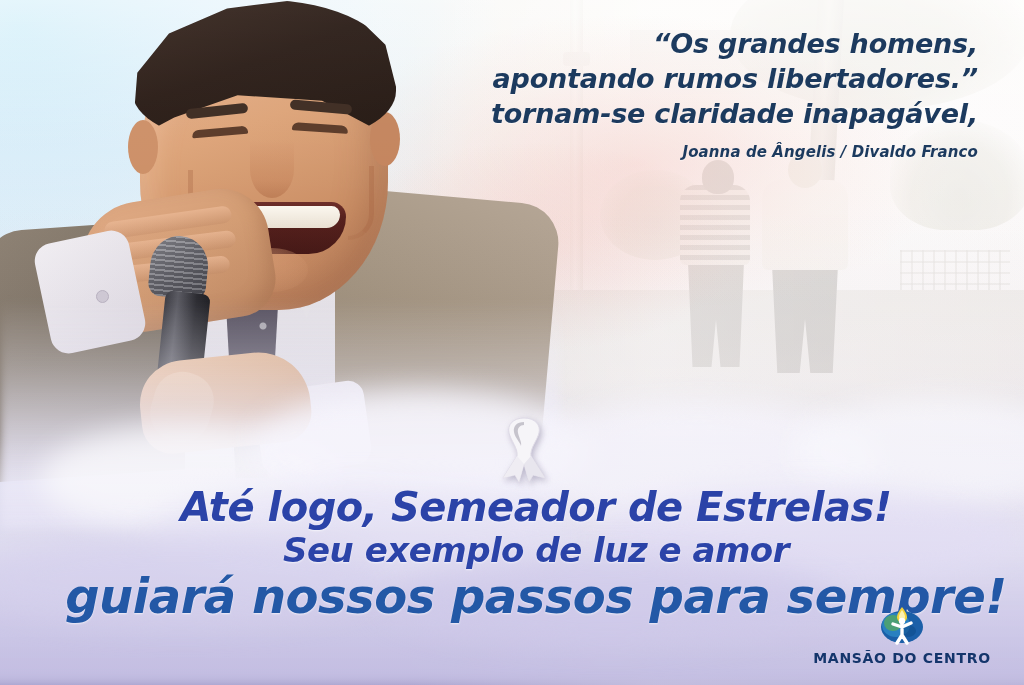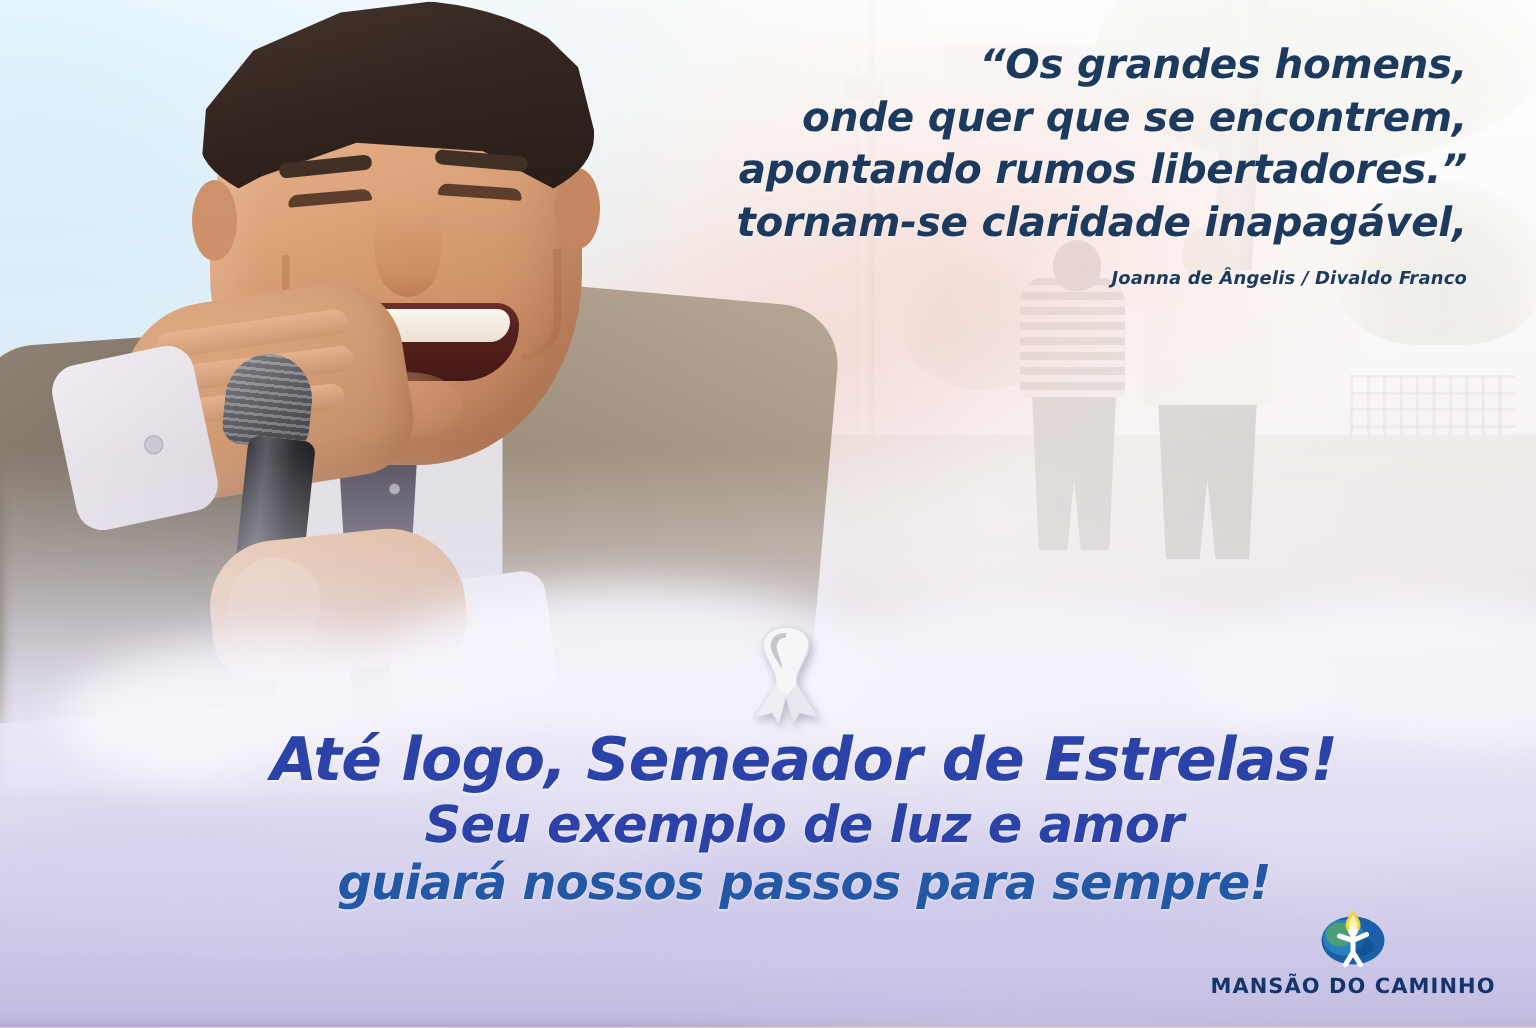--- a/index.html
+++ b/index.html
@@ -8,21 +8,21 @@
     width:1024px; height:685px;
     font-family:"Liberation Sans", sans-serif;
     overflow:hidden;
     background:#ffffff;
   }
 
   #poster {
     position:relative;
     width:1024px; height:685px;
     overflow:hidden;
-    background:#eab308;
+    background:#7dd3fc;
   }
 
   
   .bg-layer { position:absolute; inset:0; }
 
   
   .bg-sky {
     background:
       linear-gradient(to bottom,
         rgba(200,160,190,0.00) 0%,
@@ -375,21 +375,21 @@
     letter-spacing:-0.2px;
     color:#1c3a5e;
     white-space:nowrap;
     text-shadow:0 1px 1px rgba(255,255,255,0.55);
   }
   .quote-attrib {
     margin-top:12px;
     font-family:"DejaVu Sans", sans-serif;
     font-style:italic;
     font-weight:bold;
-    font-size:12px;
+    font-size:15px;
     color:#1c3a5e;
     letter-spacing:0.1px;
     text-shadow:0 1px 1px rgba(255,255,255,0.5);
   }
 
   
   .ribbon-wrap {
     position:absolute;
     left:493px; top:412px; width:62px; height:70px;
   }
@@ -407,21 +407,21 @@
     font-style:italic;
     font-weight:bold;
     color:#2b43a8;
     letter-spacing:-0.5px;
     line-height:1.04;
     text-shadow:0 1px 2px rgba(255,255,255,0.65);
     white-space:nowrap;
   }
   .hl-1 { font-size:40px; }
   .hl-2 { font-size:34px; margin-top:4px; }
-  .hl-3 { font-size:32px; margin-top:4px; color:#2358a6; }
+  .hl-3 { font-size:48px; margin-top:4px; color:#2358a6; }
 
   
   .logo { position:absolute; bottom:18px; text-align:center; }
   .logo-left  { left:20px;  width:210px; }
   .logo-right { right:12px; width:220px; }
 
   .logo-mark { display:block; margin:0 auto 5px; }
 
   .logo-txt-sm {
     font-family:"DejaVu Sans", sans-serif;
@@ -529,21 +529,20 @@
     <div class="cloud" style="left:150px; bottom:100px; width:420px; height:100px; background:rgba(236,233,250,0.70);"></div>
     <div class="cloud" style="left:600px; bottom:96px;  width:420px; height:100px; background:rgba(233,230,249,0.70);"></div>
     <div class="cloud" style="left:-30px; bottom:60px;  width:420px; height:90px;  background:rgba(222,218,243,0.72);"></div>
     <div class="cloud" style="left:380px; bottom:40px;  width:460px; height:90px;  background:rgba(216,211,240,0.72);"></div>
   </div>
 
   <div class="bg-layer bg-tone"></div>
 
   <div class="quote-block">
     <div class="quote-line">“Os grandes homens,</div>
-    <div class="quote-line">onde quer que se encontrem,</div>
     <div class="quote-line">apontando rumos libertadores.”</div>
     <div class="quote-line">tornam-se claridade inapagável,</div>
     <div class="quote-attrib">Joanna de Ângelis / Divaldo Franco</div>
   </div>
 
   <div class="ribbon-wrap">
     <svg class="ribbon-svg" width="62" height="70" viewBox="0 0 62 70" aria-hidden="true">
       <path d="M31 6 C20 6 14 13 16 21 C18 29 25 36 24 44 L10 66 L22 63 L26 70 L31 52 L36 70 L40 63 L52 66 L38 44 C37 36 44 29 46 21 C48 13 42 6 31 6 Z" fill="#f6f5f8" stroke="#dedae6" stroke-width="1"></path>
       <path d="M31 10 C24 10 20 14 21 20 C22 26 27 30 28 34 C29 30 26 26 25 21 C24 16 27 13 31 13 Z" fill="#9e9aa8" opacity="0.55"></path>
       <path d="M24 44 L10 66 L22 63 L26 70 L31 52 Z" fill="#efedf3"></path>
@@ -562,16 +561,16 @@
     <svg class="logo-mark" width="48" height="44" viewBox="0 0 48 44" aria-hidden="true">
       <ellipse cx="24" cy="26" rx="21" ry="16" fill="#1b5fa8"></ellipse>
       <ellipse cx="18" cy="24" rx="14" ry="12" fill="#2b86c4" opacity="0.85"></ellipse>
       <ellipse cx="15" cy="22" rx="9" ry="8" fill="#57a95c" opacity="0.75"></ellipse>
       <ellipse cx="30" cy="30" rx="8" ry="6" fill="#0f4c8c" opacity="0.6"></ellipse>
       <path d="M24 6 C27 10 29 13 29 16 C29 19 27 21 24 21 C21 21 19 19 19 16 C19 13 21 10 24 6 Z" fill="#f5d23a"></path>
       <path d="M24 9 C26 12 27 14 27 16 C27 18 26 19 24 19 C22 19 21 18 21 16 C21 14 22 12 24 9 Z" fill="#fdf2b0"></path>
       <circle cx="24" cy="20" r="3.2" fill="#ffffff"></circle>
       <path d="M24 23 L24 34 M24 26 L15 23 M24 26 L33 22 M24 34 L19 42 M24 34 L29 42" stroke="#ffffff" stroke-width="3.4" stroke-linecap="round" fill="none"></path>
     </svg>
-    <div class="logo-txt-lg">MANSÃO DO CAMINHO</div>
+    <div class="logo-txt-lg">MANSÃO DO CENTRO</div>
   </div>
 
 </div>
 
 </body></html>

